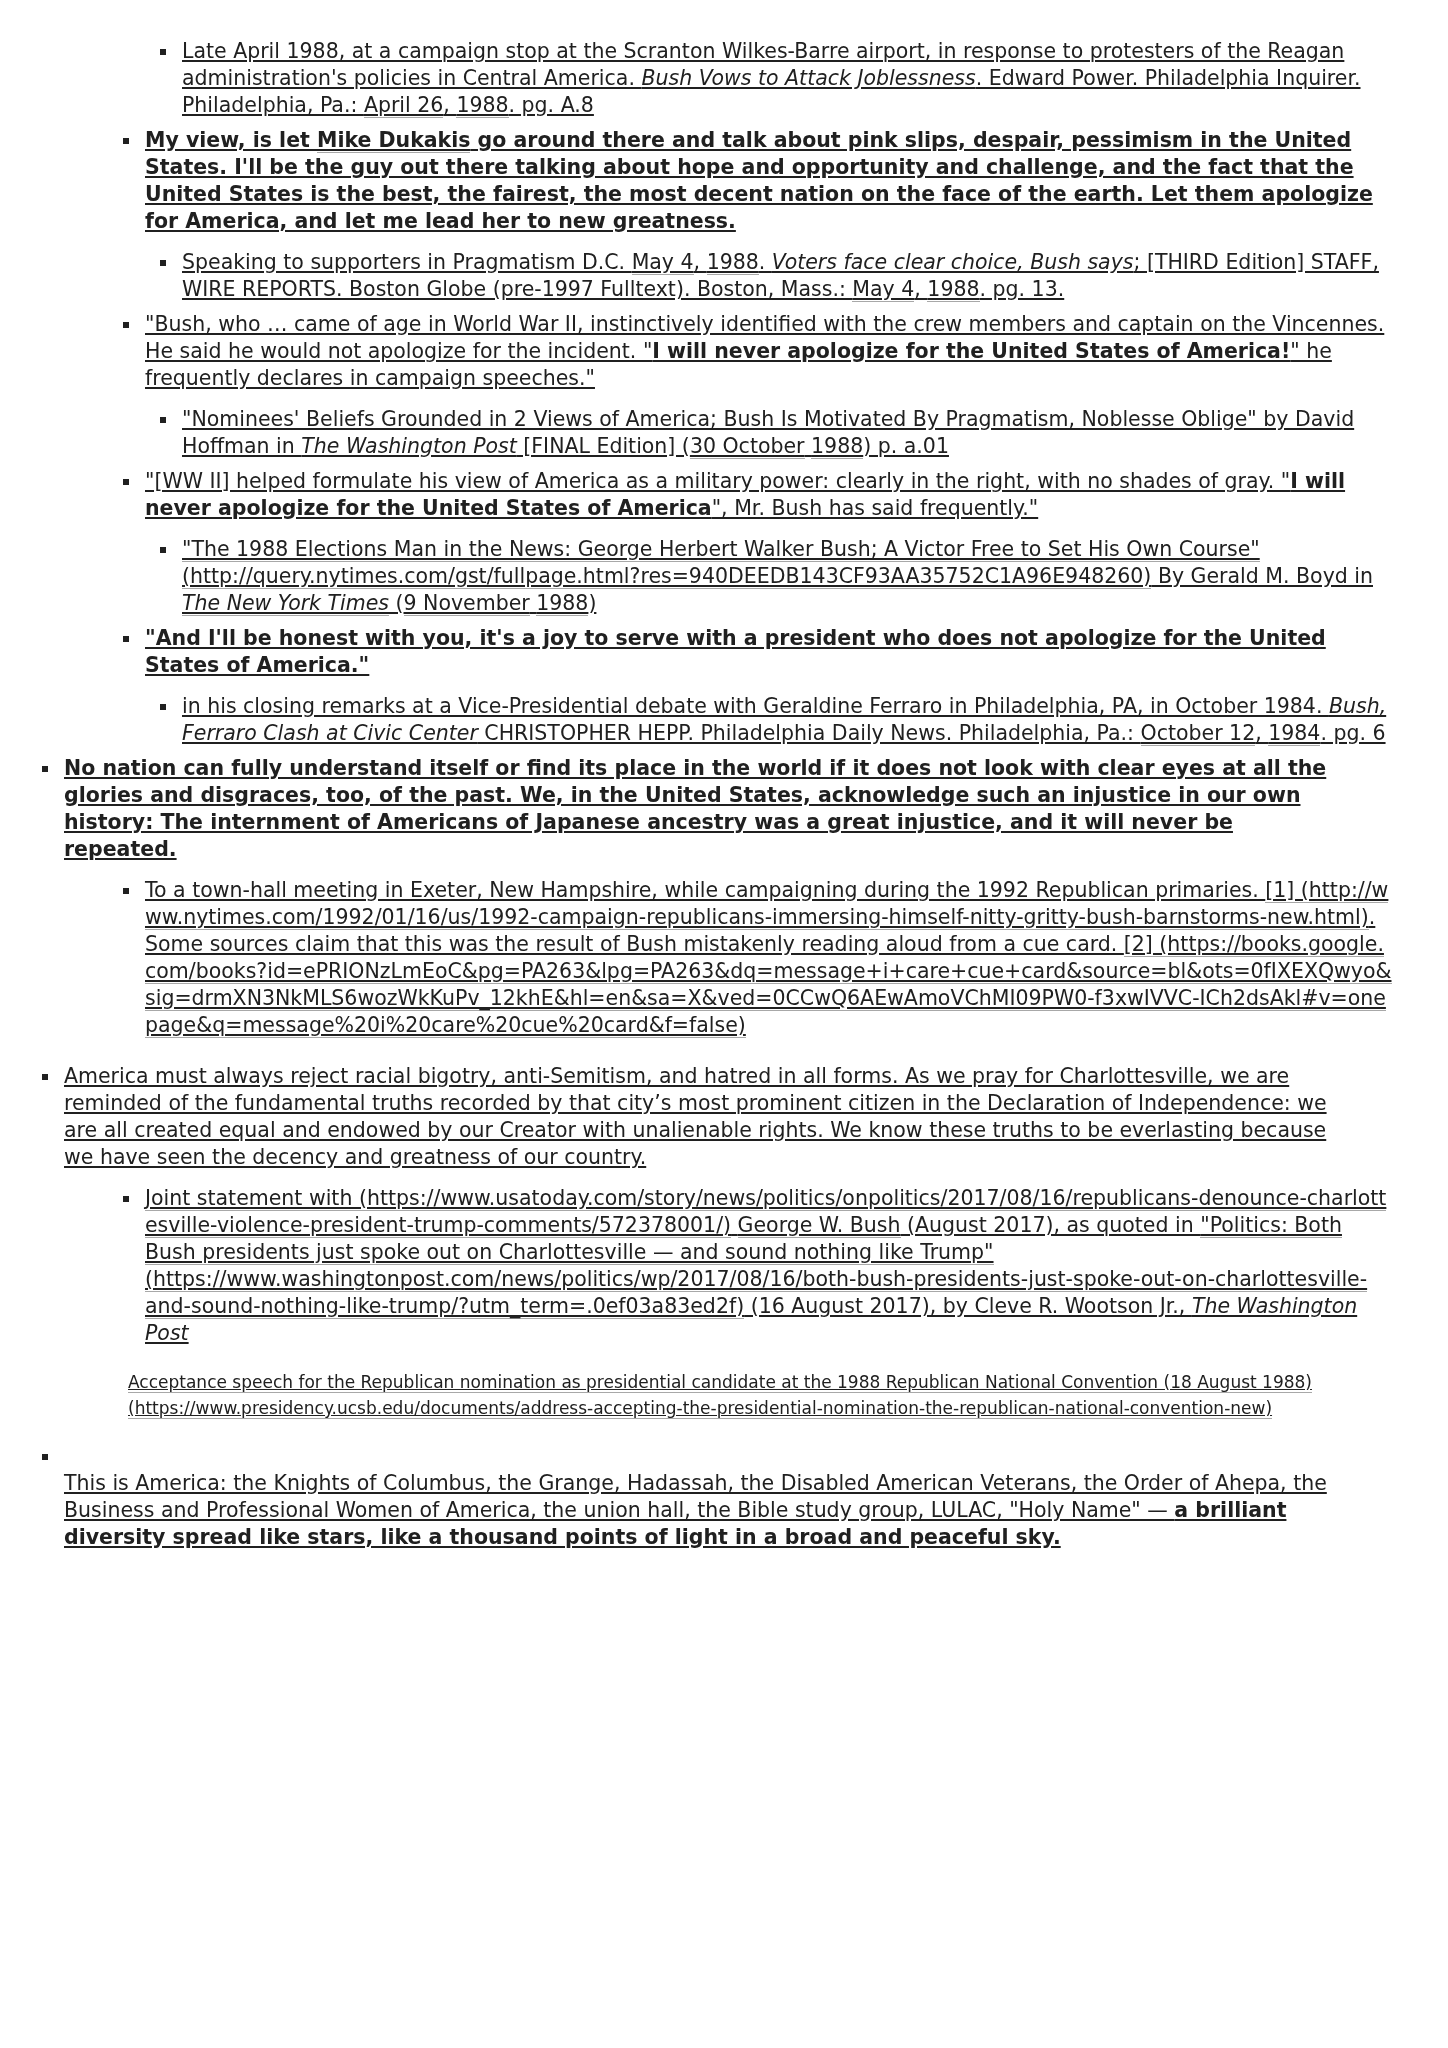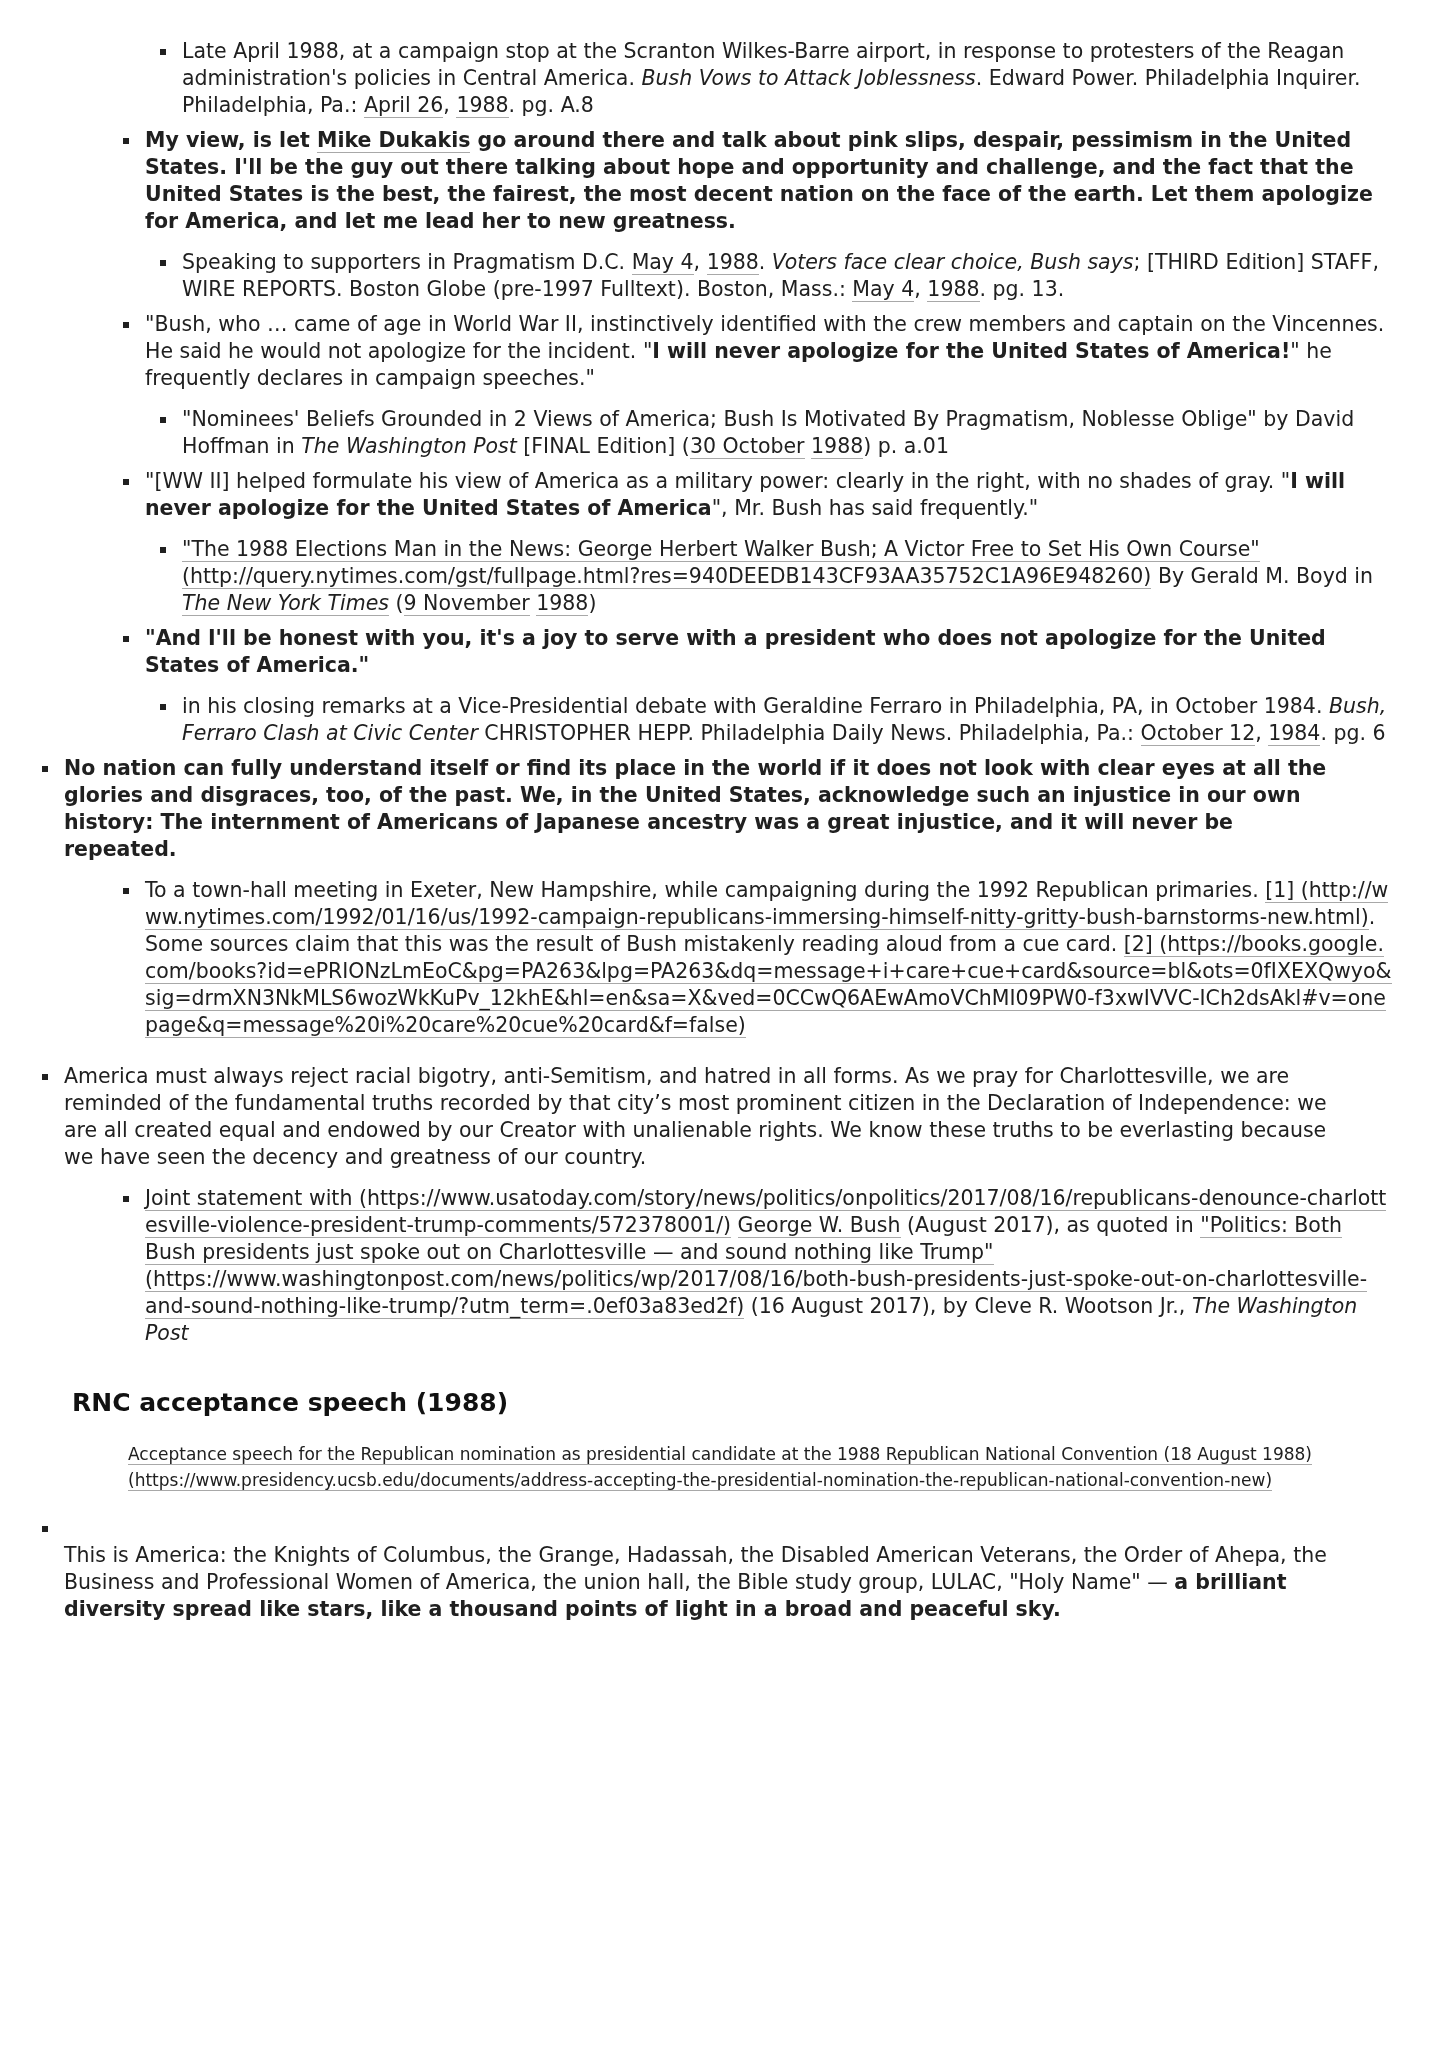--- a/index.html
+++ b/index.html
@@ -1,21 +1,21 @@
 <!DOCTYPE html>
 <html><head>
 <meta charset="utf-8">
 <style>
   html, body { margin: 0; padding: 0; background: #ffffff; }
   body {
     width: 1448px; height: 2048px; overflow: hidden; position: relative;
     font-family: "DejaVu Sans", sans-serif; color: #202020;
     font-size: 20.5px; line-height: 27px;
   }
-  .page { position: absolute; left: 0; top: 38px; width: 1448px; }
+  .page { position: absolute; left: 0; top: 38px; width: 1448px; text-decoration: underline; }
   ul { list-style: none; margin: 0; padding: 0; }
   li { position: relative; }
   .bullet {
     position: absolute; width: 6px; height: 6px; background: #202020;
     top: 11px;
   }
   .l1 { margin-left: 64px; width: 1282px; }
   .l1 > .bullet { left: -22px; }
   .l2 { margin-left: 145px; width: 1248px; }
   .l2 > .bullet { left: -22px; }
@@ -101,21 +101,20 @@
       <span class="bullet"></span>
       <span>America must always reject racial bigotry, anti-Semitism, and hatred in all forms. As we pray for Charlottesville, we are reminded of the fundamental truths recorded by that city’s most prominent citizen in the Declaration of Independence: we are all created equal and endowed by our Creator with unalienable rights. We know these truths to be everlasting because we have seen the decency and greatness of our country.</span>
     </li>
 
     <li class="l2 gap-m">
       <span class="bullet"></span>
       <a style="word-break: break-all;">Joint statement with (https://www.usatoday.com/story/news/politics/onpolitics/2017/08/16/republicans-denounce-charlottesville-violence-president-trump-comments/572378001/)</a><span> </span><a>George W. Bush</a><span> (August 2017), as quoted in </span><a style="word-break: break-word;">"Politics: Both Bush presidents just spoke out on Charlottesville — and sound nothing like Trump" (https://www.washingtonpost.com/news/politics/wp/2017/08/16/both-bush-presidents-just-spoke-out-on-charlottesville-and-sound-nothing-like-trump/?utm_term=.0ef03a83ed2f)</a><span> (16 August 2017), by Cleve R. Wootson Jr., </span><i>The Washington Post</i>
     </li>
   </ul>
 
-  <h2 class="heading">RNC acceptance speech (1988)</h2>
 
   <div class="citation">
     <a style="word-break: break-word;">Acceptance speech for the Republican nomination as presidential candidate at the 1988 Republican National Convention (18 August 1988) (https://www.presidency.ucsb.edu/documents/address-accepting-the-presidential-nomination-the-republican-national-convention-new)</a>
   </div>
 
   <ul style="margin-top: 22px;">
     <li class="l1">
       <span class="bullet"></span>
       <br>
       <span>This is America: the Knights of Columbus, the Grange, Hadassah, the Disabled American Veterans, the Order of Ahepa, the Business and Professional Women of America, the union hall, the Bible study group, LULAC, "Holy Name" — </span><b>a brilliant diversity spread like stars, like a thousand points of light in a broad and peaceful sky.</b>

